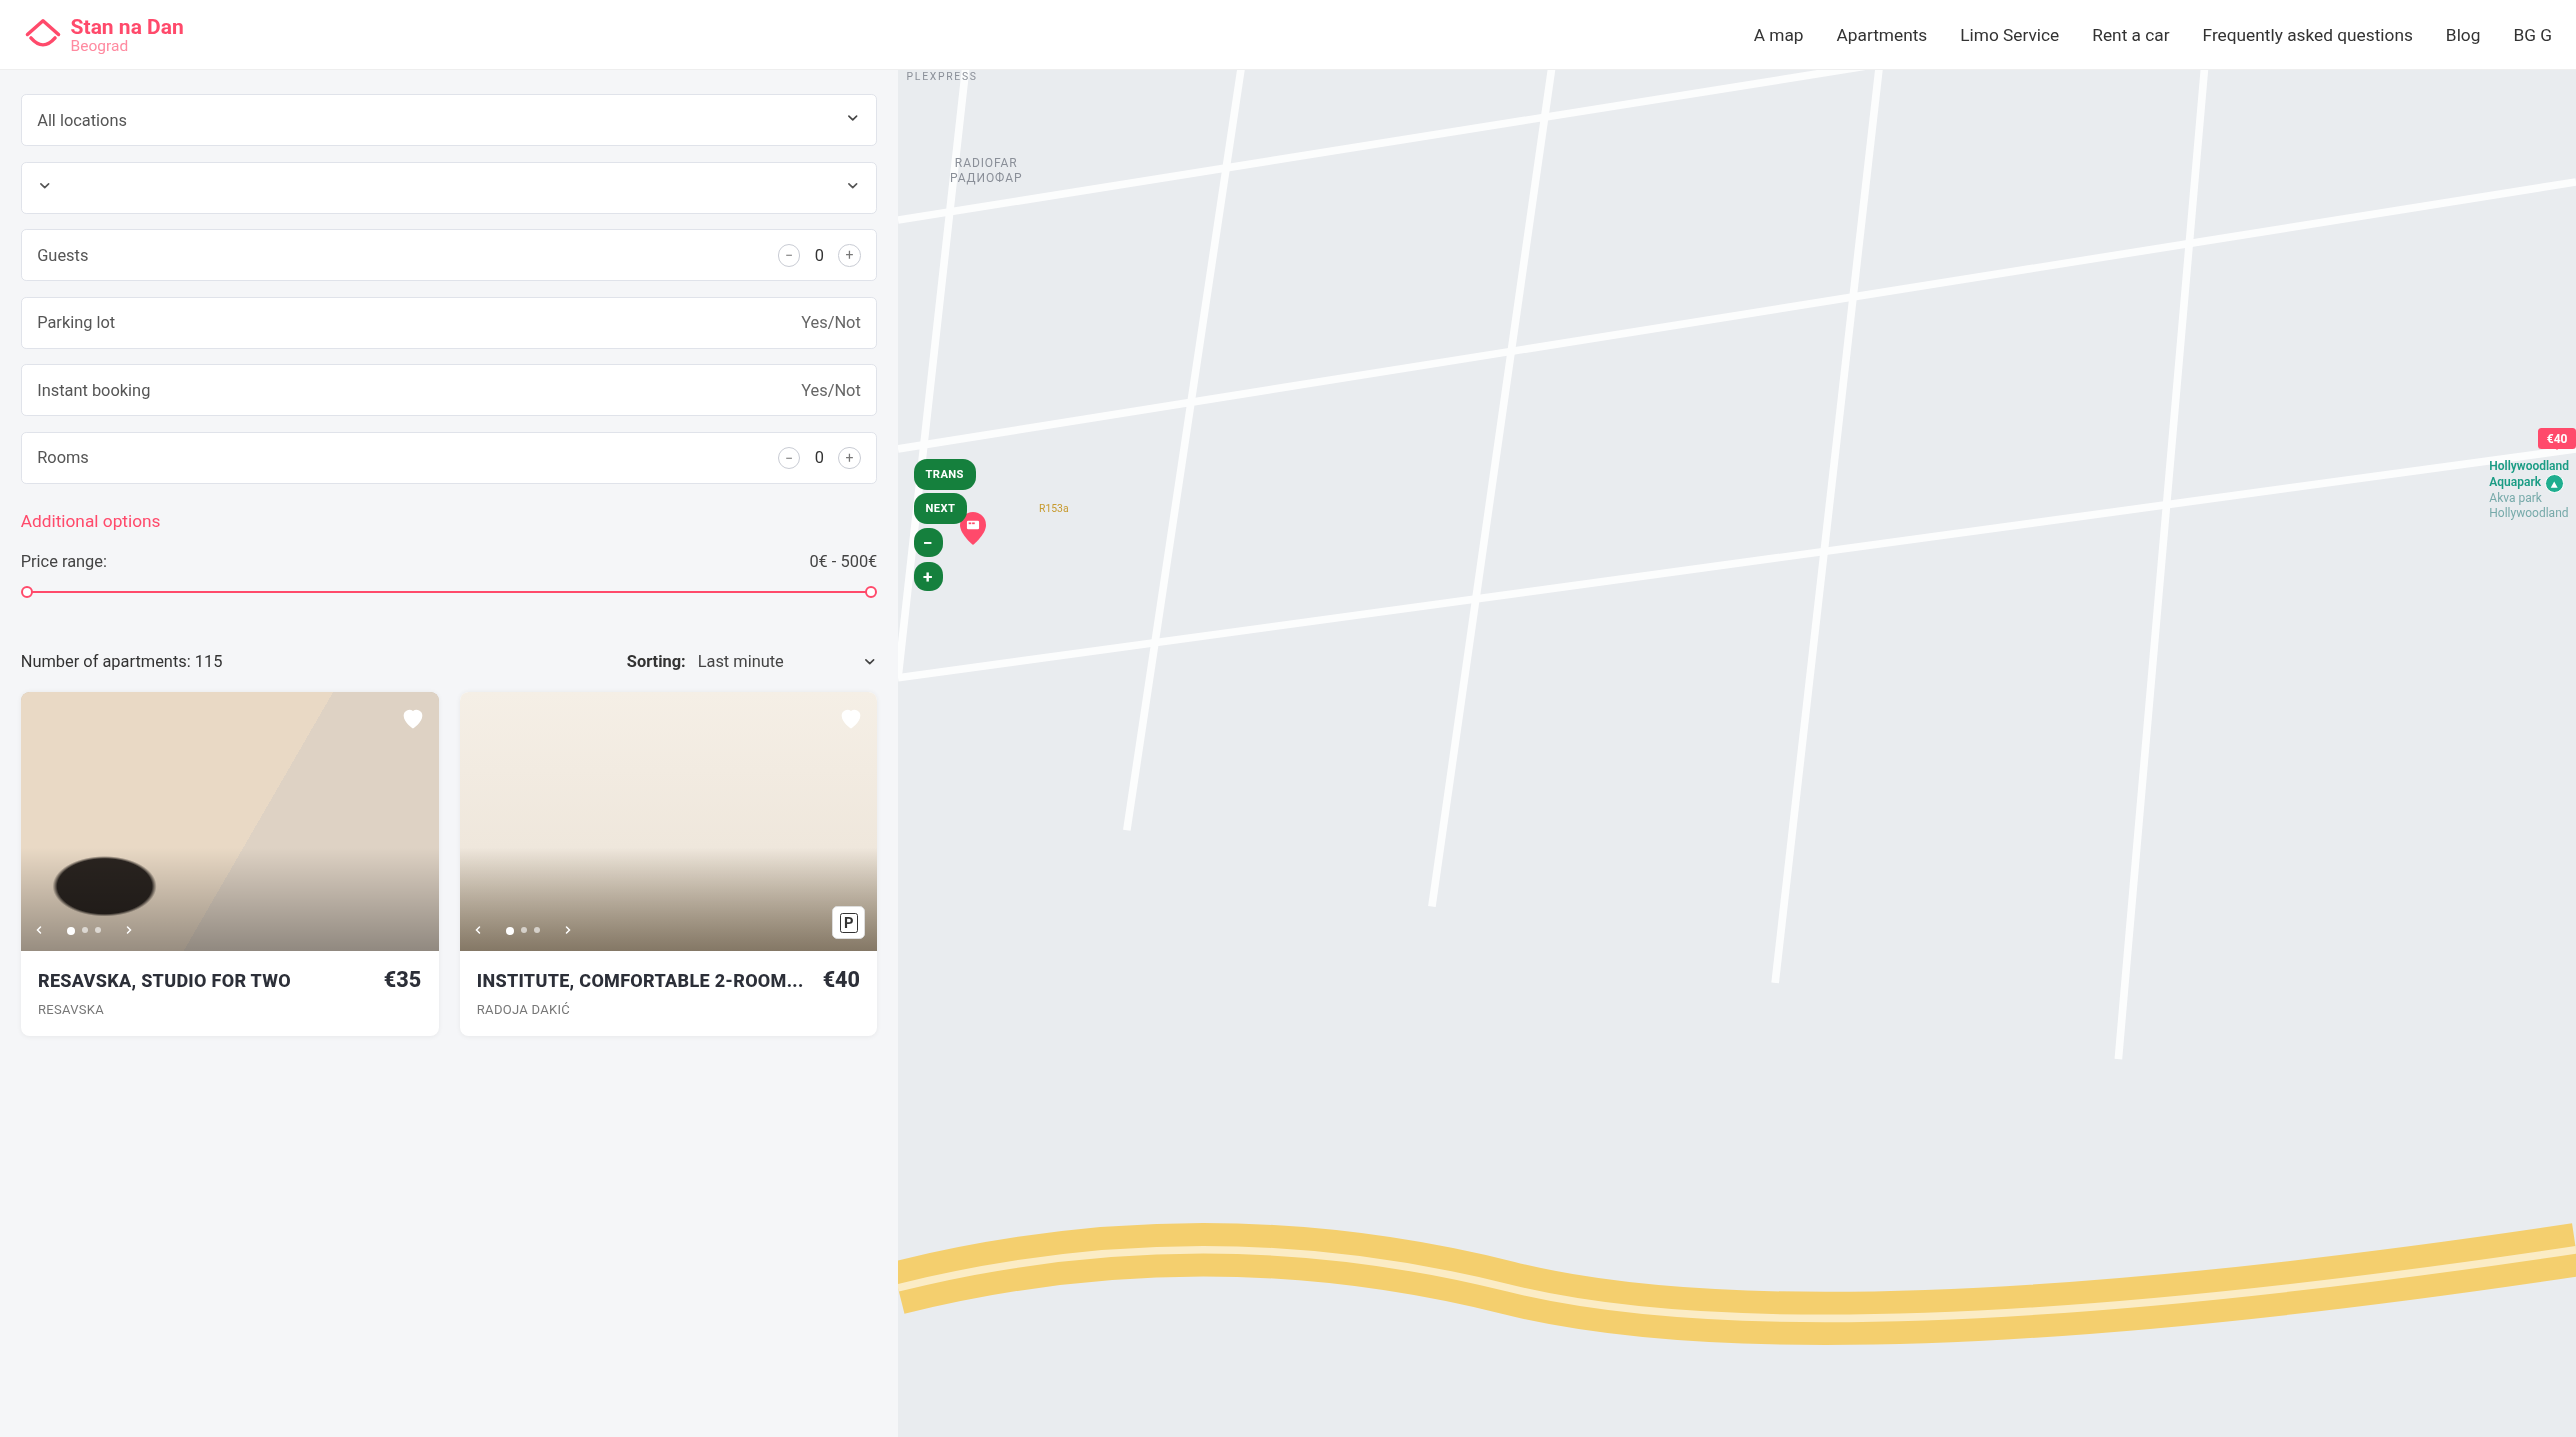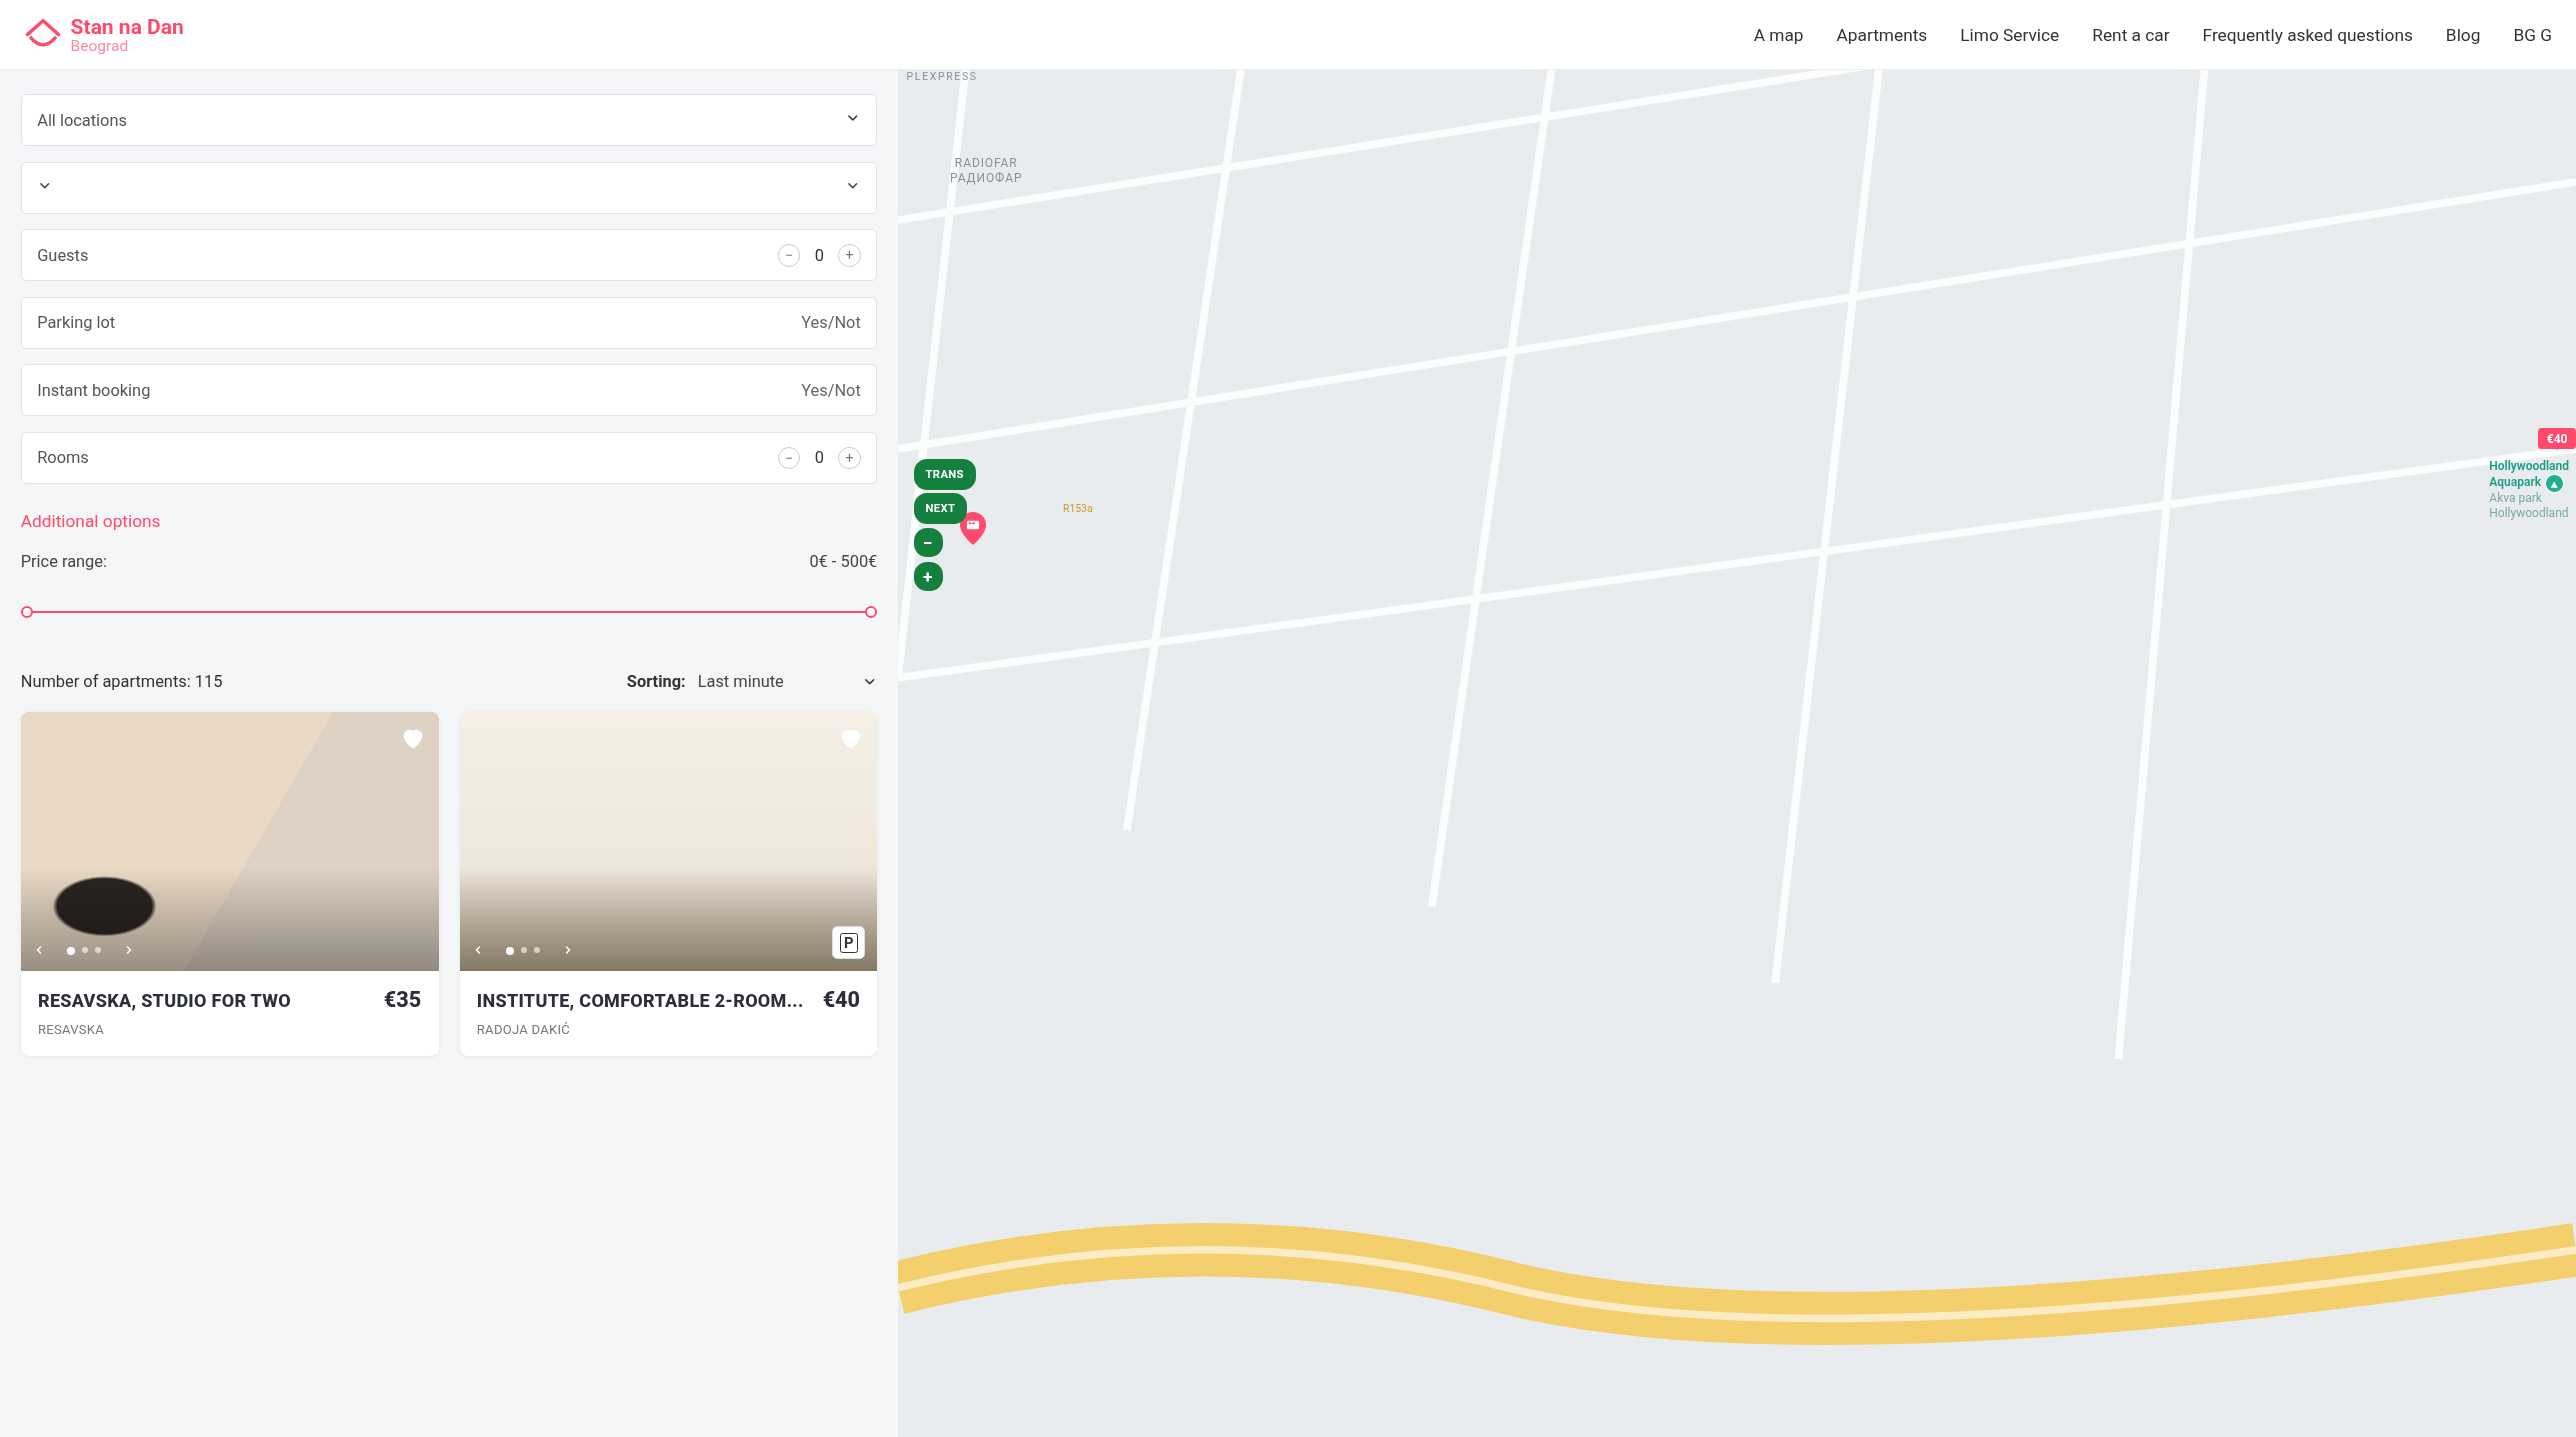--- a/index.html
+++ b/index.html
@@ -23,21 +23,21 @@
 
 
 .filters{display:grid;grid-template-columns:repeat(1,1fr);grid-template-rows:auto auto auto;gap:15.5px;margin:0 5.2px}
 .fcell{background:#fff;border:0.9px solid #e0e3ea;border-radius:5.2px;height:52px;display:flex;align-items:center;padding:0 15.5px;font-size:16.4px;color:#555;position:relative}
 .fcell .chev{position:absolute;right:15.5px;top:50%;transform:translateY(-50%);color:#444}
 .yesno{margin-left:auto;display:flex;color:#666}
 .stepper{margin-left:auto;display:flex;align-items:center;gap:12px}
 .step-btn{width:22.5px;height:22.5px;border-radius:50%;border:1.3px solid #c9ccd4;display:flex;align-items:center;justify-content:center;font-size:14px;color:#777;cursor:pointer;background:#fff}
 .step-val{font-size:16.4px;color:#333;min-width:14px;text-align:center}
 .additional{display:flex;align-items:flex-start;padding-top:12px;color:#ff4a6b;font-size:17.3px}
-.price-cell{display:flex;flex-direction:column;gap:32px;padding-top:5.2px}
+.price-cell{display:flex;flex-direction:column;gap:12px;padding-top:5.2px}
 .price-head{display:flex;justify-content:space-between;font-size:16.4px;color:#444}
 .slider{position:relative;height:17.3px}
 .slider-track{position:absolute;left:5.2px;right:5.2px;top:7.8px;height:2.6px;background:#ff4a6b;border-radius:1.7px}
 .slider-knob{position:absolute;top:2.6px;width:12px;height:12px;border-radius:50%;background:#fff;border:2.2px solid #ff4a6b}
 .search-cell{display:flex;flex-direction:column;gap:12px}
 .search-btn{height:41px;background:#ff4a6b;color:#fff;border:none;border-radius:5.2px;font-size:17.3px;cursor:pointer}
 .reset{text-align:center;color:#ff7a90;font-size:16.4px;cursor:pointer}
 
 
 .results-bar{display:flex;justify-content:space-between;align-items:center;margin:52px 5.2px 21px 5.2px;font-size:16.4px;color:#333}
@@ -318,21 +318,21 @@
       <div class="b">Aquapark</div>
       <div style="color:#7aa">Akva park</div>
       <div style="color:#7aa">Hollywoodland</div>
     </div>
     <div class="park-marker" style="top:404px; right:12px">
       <svg width="10.4" height="10.4" viewBox="0 0 24 24">
           <path d="M4 20 L12 6 L20 20 Z" fill="#fff"></path>
         </svg>
     </div>
 
-    <div class="map-road" style="top:432px; left:165px">R153a</div>
+    <div class="map-road" style="top:432px; left:141px">R153a</div>
 
     <div class="price-pin" style="top:358px; right:0">€40</div>
 
     <div class="cluster" style="top:442px; left:62px">
       <svg width="26" height="33" viewBox="0 0 30 38">
           <path d="M15 0a15 15 0 0 0-15 15c0 11 15 23 15 23s15-12 15-23A15 15 0 0 0 15 0z" fill="#ff4a6b"></path>
           <rect x="8" y="10" width="14" height="10" rx="1.5" fill="#fff"></rect>
           <rect x="10" y="12" width="3" height="2" fill="#ff4a6b"></rect>
           <rect x="14" y="12" width="3" height="2" fill="#ff4a6b"></rect>
         </svg>

